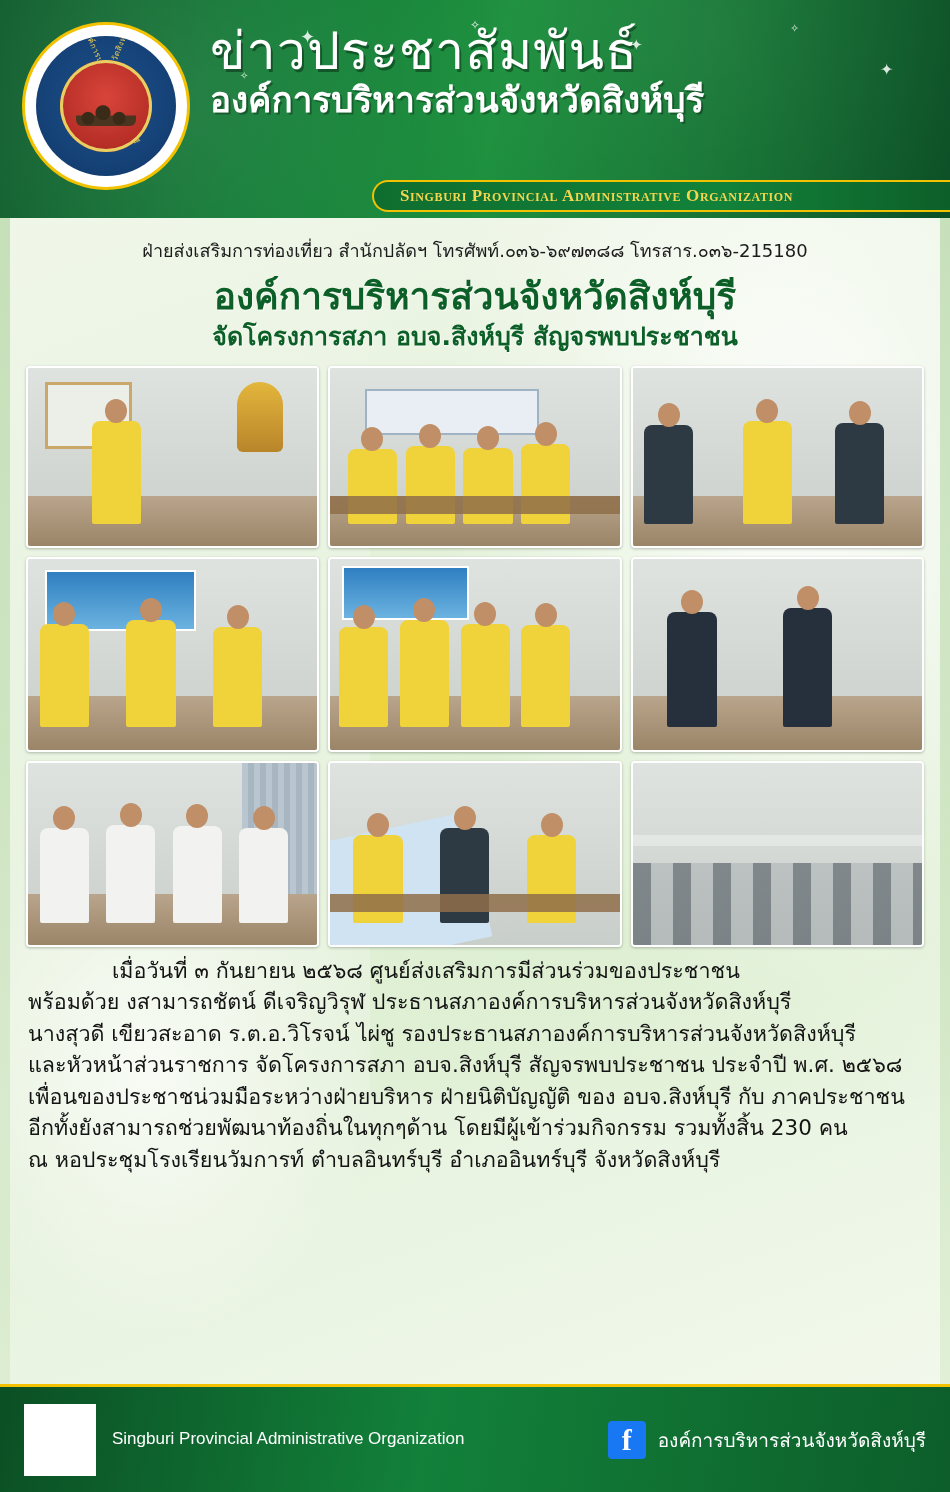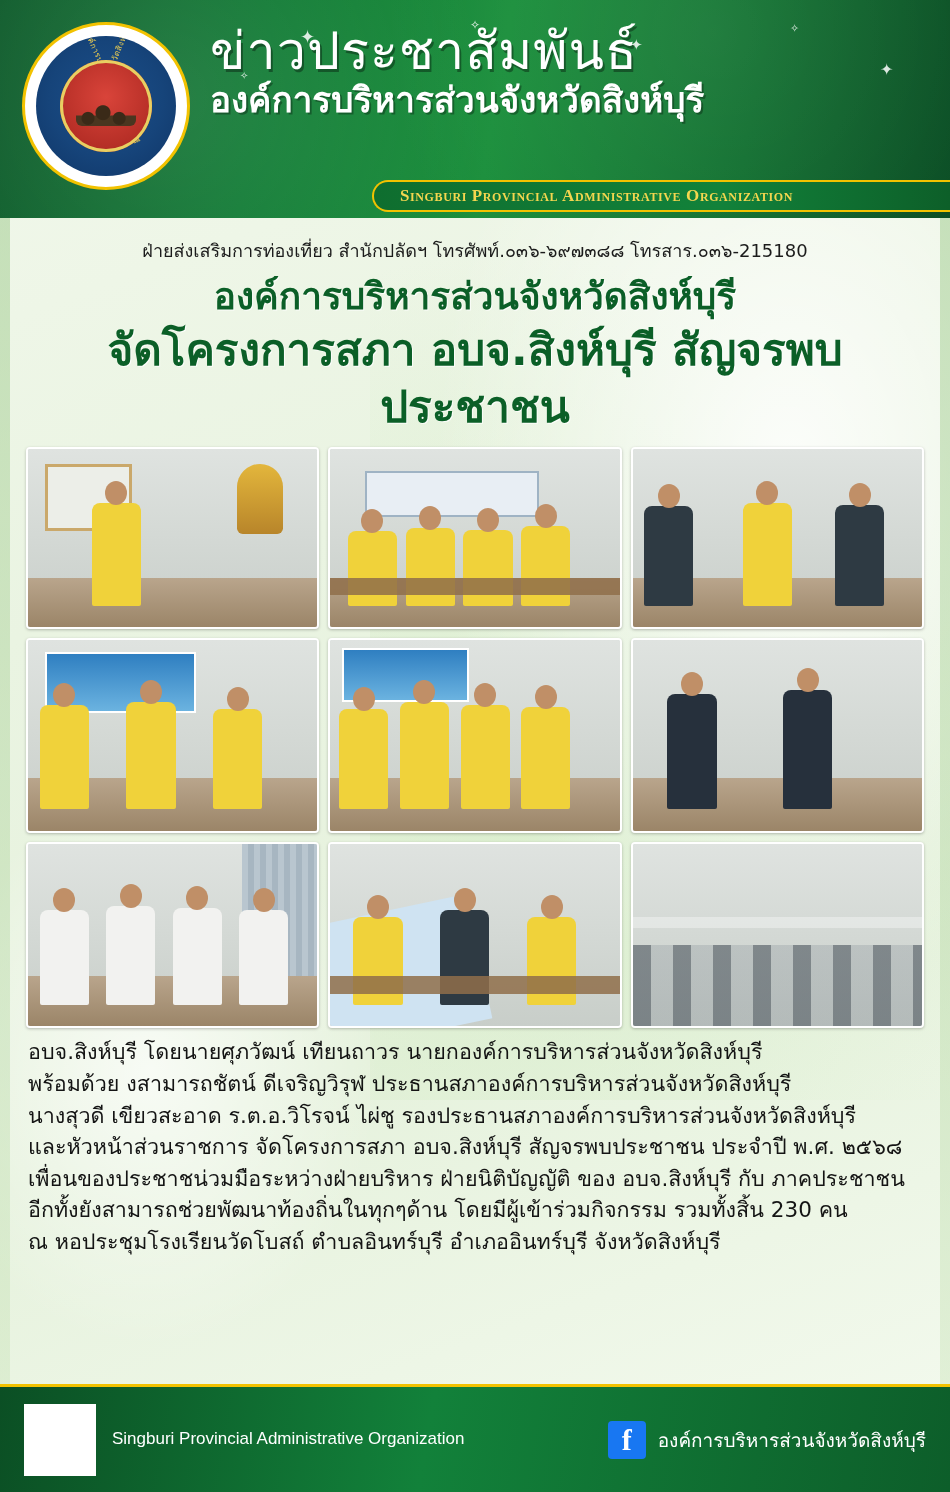--- a/index.html
+++ b/index.html
@@ -123,21 +123,21 @@
   .dept-line {
     font-family:"DejaVu Sans", sans-serif;
     font-size: 18px; color:#1b1b1b; text-align:center; margin: 4px 0 8px 0;
   }
   .headline {
     font-family:"DejaVu Sans", sans-serif;
     text-align:center; color:#0b5f27; font-weight:bold;
     font-size: 37px; line-height:1.3;
     text-shadow: 1px 1px 0 rgba(255,255,255,0.8);
   }
-  .headline .l2 { font-size: 44px; display:block;text-align:center; }
+  .headline .l2 { font-size: 25px; display:block;text-align:center; }
 
   
   .photos { margin-top: 12px; }
   .prow { display:flex; gap: 9px; margin-bottom: 9px; }
   .ph {
     position:relative; border-radius:4px; overflow:hidden;
     border: 2px solid #ffffff;
     box-shadow: 0 1px 3px rgba(0,0,0,0.25);
     background:#cfd6d8;
     flex: 1 1 0;
@@ -403,27 +403,27 @@
             <div class="wall"></div>
             <div class="monkline"></div>
             <div class="chairs"></div>
           </div>
         </div>
       </div>
 
     </div>
 
     <div class="article">
-      <p>อบจ.สิงห์บุรี โดยนายศุภวัฒน์ เทียนถาวร นายกองค์การบริหารส่วนจังหวัดสิงห์บุรี</p>
+      <p class="indent">เมื่อวันที่ ๓ กันยายน ๒๕๖๘ ศูนย์ส่งเสริมการมีส่วนร่วมของประชาชน</p>
       <p>พร้อมด้วย งสามารถชัตน์ ดีเจริญวิรุฬ ประธานสภาองค์การบริหารส่วนจังหวัดสิงห์บุรี</p>
       <p>นางสุวดี เขียวสะอาด ร.ต.อ.วิโรจน์ ไผ่ชู รองประธานสภาองค์การบริหารส่วนจังหวัดสิงห์บุรี</p>
       <p>และหัวหน้าส่วนราชการ จัดโครงการสภา อบจ.สิงห์บุรี สัญจรพบประชาชน ประจำปี พ.ศ. ๒๕๖๘</p>
       <p>เพื่อนของประชาชน่วมมือระหว่างฝ่ายบริหาร ฝ่ายนิติบัญญัติ ของ อบจ.สิงห์บุรี กับ ภาคประชาชน</p>
       <p>อีกทั้งยังสามารถช่วยพัฒนาท้องถิ่นในทุกๆด้าน โดยมีผู้เข้าร่วมกิจกรรม รวมทั้งสิ้น 230 คน</p>
-      <p>ณ หอประชุมโรงเรียนวัดโบสถ์ ตำบลอินทร์บุรี อำเภออินทร์บุรี จังหวัดสิงห์บุรี</p>
+      <p>ณ หอประชุมโรงเรียนวัมการท์ ตำบลอินทร์บุรี อำเภออินทร์บุรี จังหวัดสิงห์บุรี</p>
     </div>
 
   </div>
 
   <div class="footer">
     <span class="qr">
       <span class="qr-inner"></span>
     </span>
     <div class="foot-text">
       <div>Singburi Provincial Administrative Organization</div>

